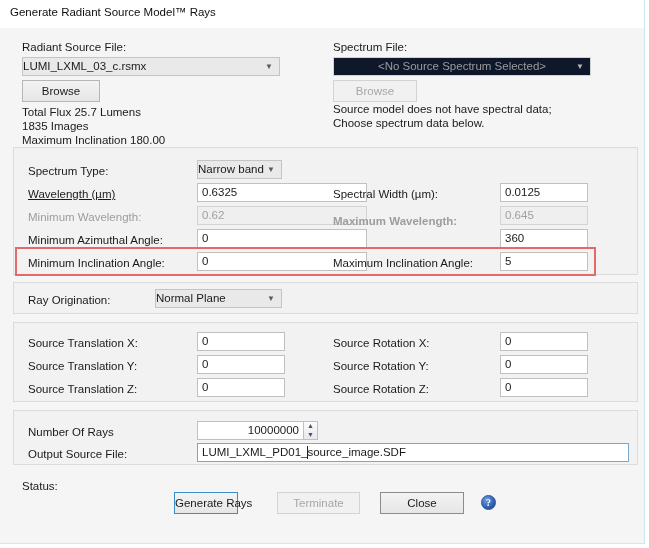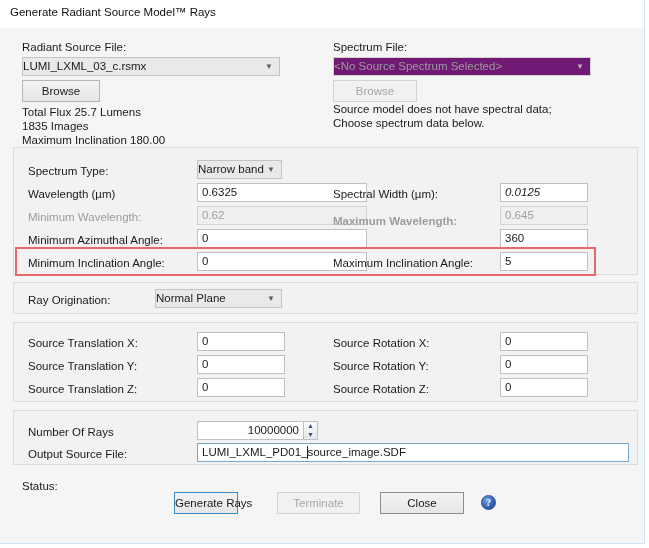--- a/index.html
+++ b/index.html
@@ -53,21 +53,21 @@
     box-sizing: border-box;
     background: #e9e9e9;
     border: 1px solid #c4c4c4;
     height: 19px;
     font-size: 11.5px;
     color: #1a1a1a;
     line-height: 17px;
     white-space: nowrap;
     overflow: hidden;
   }
-  .combo.disabled { color: #9b9b9b; background: #701a75; border-color: #d2d2d2; }
+  .combo.disabled { color: #9b9b9b; background: #0f172a; border-color: #d2d2d2; text-align: center; }
   .combo .chev {
     position: absolute;
     right: 6px; top: 0;
     line-height: 17px;
     font-size: 8px;
     color: #5b5b5b;
   }
   .combo.disabled .chev { color: #b5b5b5; }
 
   
@@ -203,24 +203,24 @@
   <div class="label" style="left:333px; top:117px;">Choose spectrum data below.</div>
 
   <div class="panel" style="left:13px; top:147px; width:625px; height:128px;"></div>
 
   <div class="label" style="left:28px; top:165px;">Spectrum Type:</div>
   <div class="combo" style="left:197px; top:160px; width:85px;">
     <span>Narrow band</span>
     <span class="chev">▼</span>
   </div>
 
-  <div class="label" style="left:28px; top:188px;">Wavelength (µm)</div>
+  <div class="label" style="left:28px; top:188px;text-decoration:underline;">Wavelength (µm)</div>
   <div class="field" style="left:197px; top:183px; width:170px;">0.6325</div>
   <div class="label" style="left:333px; top:188px;">Spectral Width (µm):</div>
-  <div class="field" style="left:500px; top:183px; width:88px;font-style:italic;">0.0125</div>
+  <div class="field" style="left:500px; top:183px; width:88px;">0.0125</div>
 
   <div class="label dim" style="left:28px; top:211px;">Minimum Wavelength:</div>
   <div class="field disabled" style="left:197px; top:206px; width:170px;">0.62</div>
   <div class="label dim" style="left:333px; top:215px;font-weight:bold;">Maximum Wavelength:</div>
   <div class="field disabled" style="left:500px; top:206px; width:88px;">0.645</div>
 
   <div class="label" style="left:28px; top:234px;">Minimum Azimuthal Angle:</div>
   <div class="field" style="left:197px; top:229px; width:170px;">0</div>
   <div class="field" style="left:500px; top:229px; width:88px;">360</div>
 

